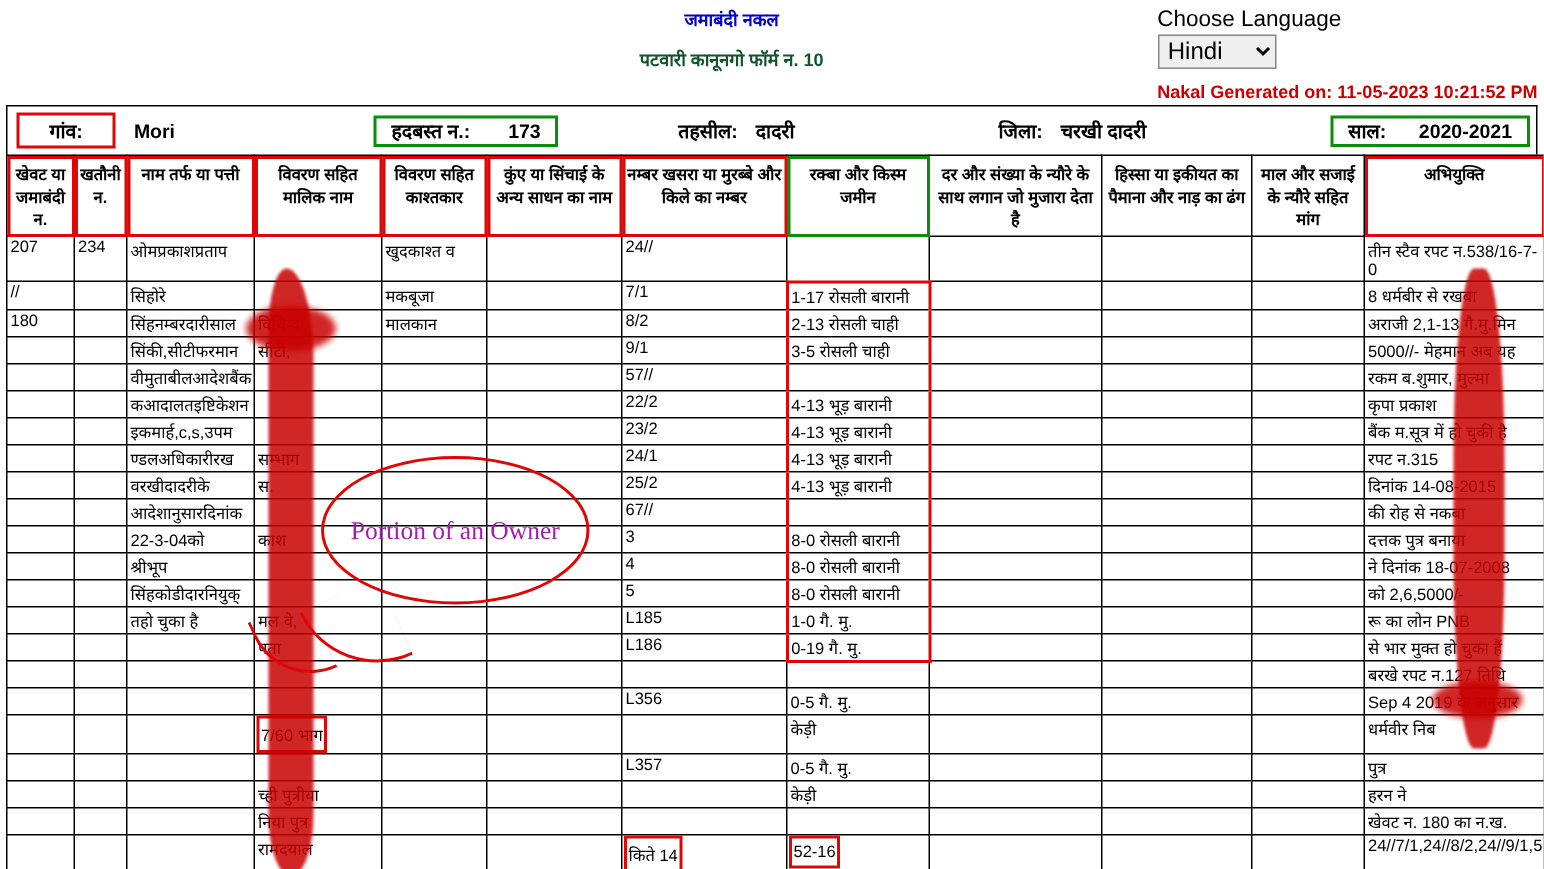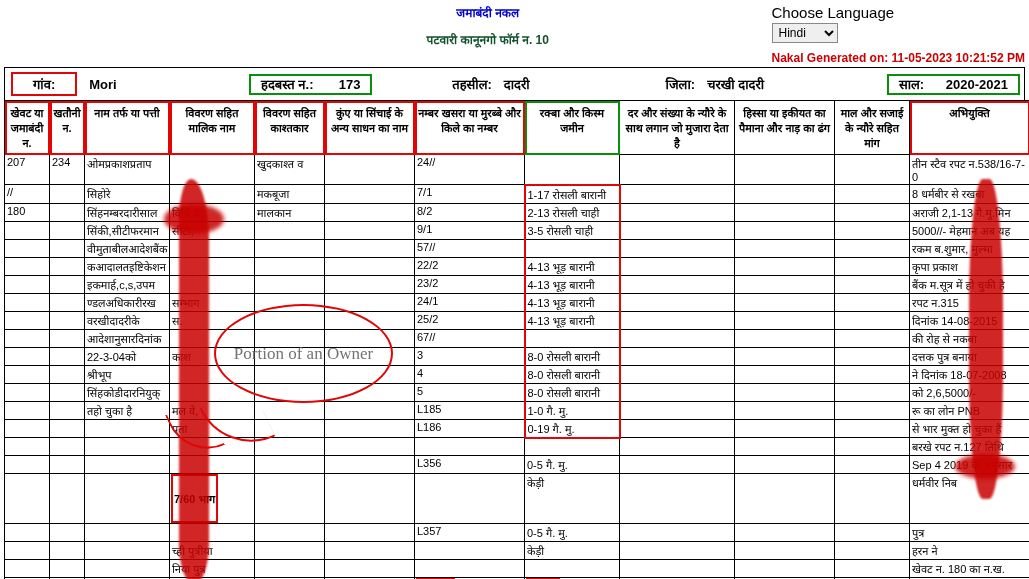--- a/index.html
+++ b/index.html
@@ -14,21 +14,21 @@
     justify-content: space-between;
     align-items: flex-start;
     margin-bottom: 2px;
     gap: 47px;
   }
   .top-center { text-align: center; flex: 1; }
   .top-center .title1 { color: #0000cd; font-weight: bold; font-size: 12px; margin-bottom: 10px; }
   .top-center .title2 { color: #14532d; font-weight: bold; font-size: 12px; }
   .top-right { text-align: left; min-width: 200px; }
   .lang-label { font-size: 15px; color: #000; margin-bottom: 2px; }
-  select { font-size: 12px; border: 1px solid #888; padding: 1px 2px; }
+  select { font-size: 16px; border: 1px solid #888; padding: 1px 2px; }
   .nakal-line { color: #c00; font-weight: bold; font-size: 12px; margin-top: 8px; }
 
   .meta-row {
     display: flex;
     border-top: 1px solid #000;
     border-left: 1px solid #000;
     border-right: 1px solid #000;
     align-items: center;
     font-size: 13px;
     font-weight: bold;
@@ -56,38 +56,38 @@
   }
   table.main th {
     font-weight: bold;
     text-align: center;
     font-size: 11px;
     height: auto;
     padding: 4px 2px;
   }
   .th-red { outline: 2px solid #e00606; outline-offset: -2px; }
   .th-green { outline: 2px solid #0a8f0a; outline-offset: -2px; }
-  .cell-red { outline: 2px solid #e00606; outline-offset: -1px; display: inline-block; padding: 16px 2px; font-weight: bold; }
+  .cell-red { outline: 2px solid #e00606; outline-offset: -1px; display: inline-block; padding: 4px 2px; }
 
   
   .scribble { position: absolute; background: rgba(200,0,0,0.85); pointer-events: none; }
   .scrib1 { left: 175px; top: 175px; width: 30px; height: 405px; border-radius: 40% 60% 50% 50% / 10% 15% 10% 10%; filter: blur(1px); }
   .scrib1b { left: 160px; top: 200px; width: 60px; height: 30px; border-radius: 50%; filter: blur(2px); }
   .scrib2 { right: 22px; top: 175px; width: 34px; height: 320px; border-radius: 40%; filter: blur(1px); }
   .scrib2b { right: 10px; top: 450px; width: 60px; height: 25px; border-radius: 50%; filter: blur(2px); }
 
   
   .bubble {
     position: absolute;
     left: 210px; top: 300px;
     width: 175px; height: 95px;
     border: 2px solid #e00606;
     border-radius: 50%;
     display: flex; align-items: center; justify-content: center;
-    color: #737373; font-size: 17px; text-align: center;
+    color: #a21caf; font-size: 17px; text-align: center;
     background: rgba(255,255,255,0.0);
     pointer-events: none;
     font-family: "Times New Roman", serif;
   }
   .bubble-tail {
     position: absolute;
     left: 205px; top: 390px;
     width: 55px; height: 55px;
     border-left: 2px solid #e00606;
     border-bottom: 2px solid #e00606;

